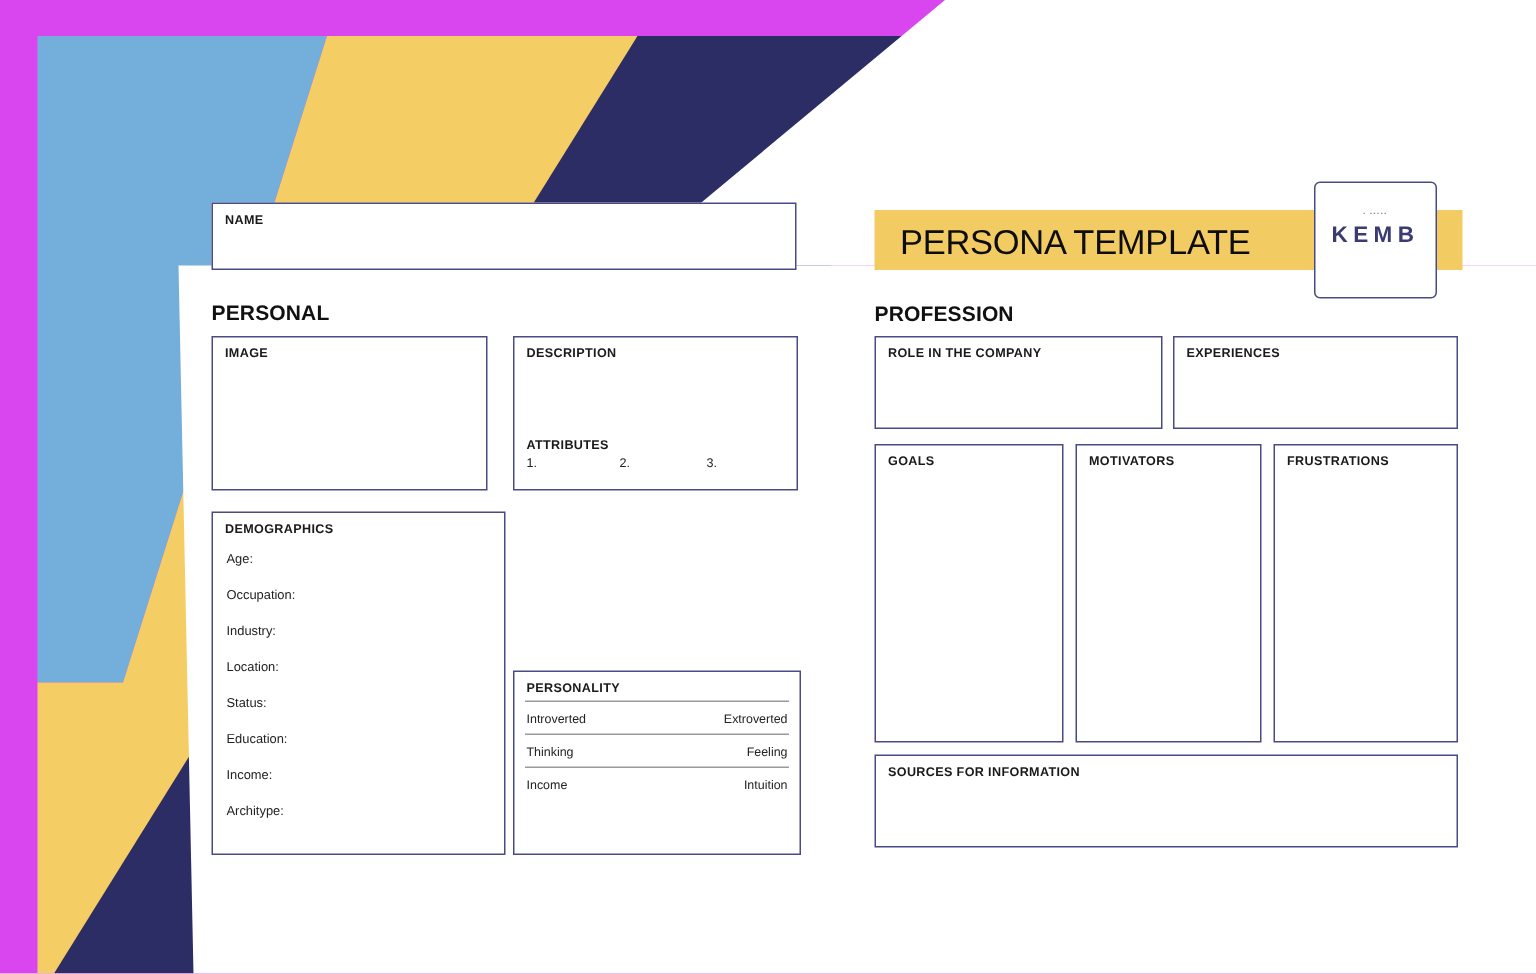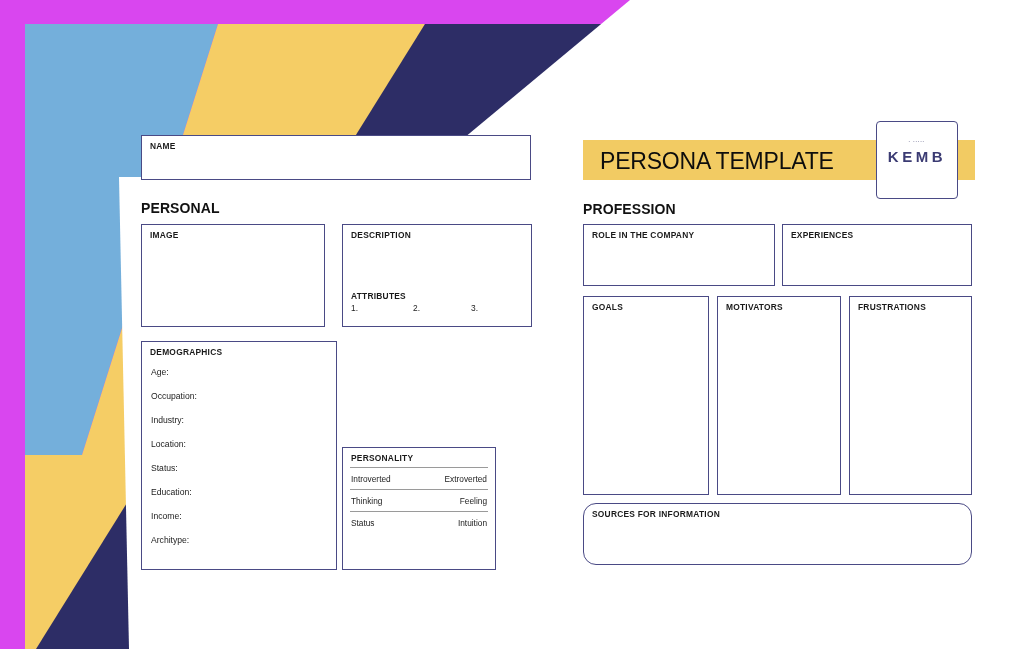--- a/index.html
+++ b/index.html
@@ -208,33 +208,33 @@
       <div class="demo-item">Industry:</div>
       <div class="demo-item">Location:</div>
       <div class="demo-item">Status:</div>
       <div class="demo-item">Education:</div>
       <div class="demo-item">Income:</div>
       <div class="demo-item">Architype:</div>
     </div>
   </div>
 
 
-  <div class="box" style="left:342px; top:447px; width:154px; height:123px;">
+  <div class="box" style="left:342px; top:447px; width:192px; height:123px;">
     <span class="box-label">PERSONALITY</span>
     <div class="pers-rows">
       <div class="pers-row">
         <span class="lt">Introverted</span>
         <span class="rt">Extroverted</span>
       </div>
       <div class="pers-row">
         <span class="lt">Thinking</span>
         <span class="rt">Feeling</span>
       </div>
       <div class="pers-row">
-        <span class="lt">Status</span>
+        <span class="lt">Income</span>
         <span class="rt">Intuition</span>
       </div>
     </div>
   </div>
 
   <div id="banner" style="left:583px; top:140px; width:392px; height:40px;"></div>
   <div id="banner-title" style="left:600px; top:148px;">PERSONA TEMPLATE</div>
 
   <div id="logo" style="left:876px; top:121px; width:82px; height:78px;">
     <div id="logo-micro">▪ ▪▪▪▪▪</div>
@@ -256,17 +256,17 @@
   </div>
 
   <div class="box" style="left:717px; top:296px; width:124px; height:199px;">
     <span class="box-label">MOTIVATORS</span>
   </div>
 
   <div class="box" style="left:849px; top:296px; width:123px; height:199px;">
     <span class="box-label">FRUSTRATIONS</span>
   </div>
 
-  <div class="box" style="left:583px; top:503px; width:389px; height:62px;border-radius:13px;">
+  <div class="box" style="left:583px; top:503px; width:389px; height:62px;">
     <span class="box-label">SOURCES FOR INFORMATION</span>
   </div>
 
 </div>
 
 </body></html>

